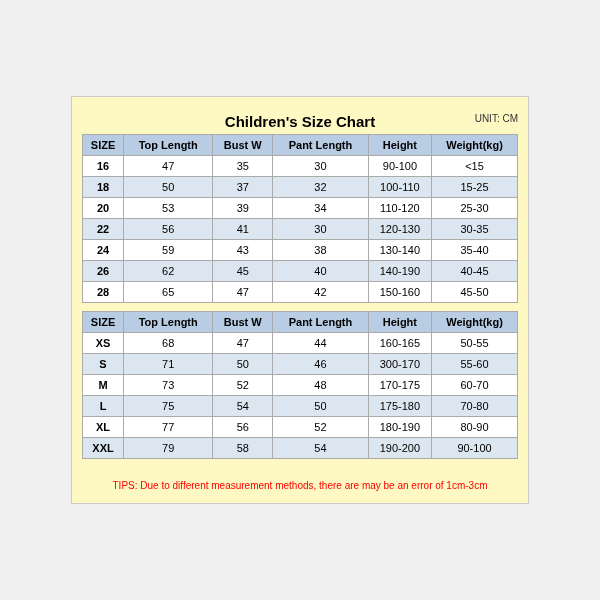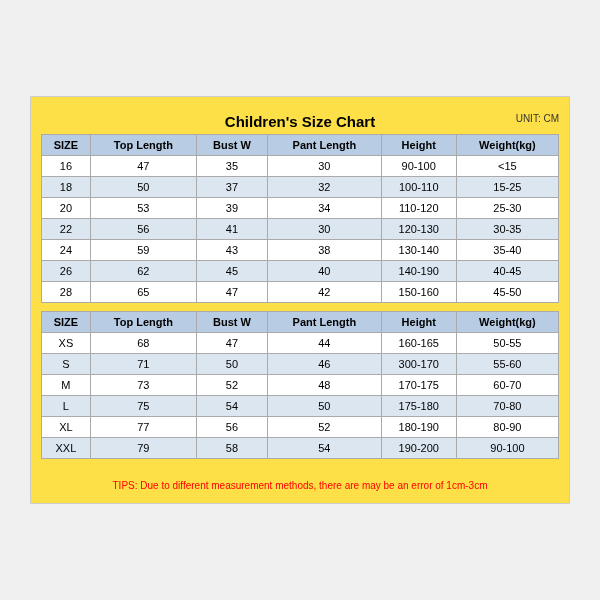--- a/index.html
+++ b/index.html
@@ -6,23 +6,23 @@
     body {
       background: #f0f0f0;
       display: flex;
       justify-content: center;
       align-items: center;
       width: 600px;
       height: 600px;
       font-family: Arial, sans-serif;
     }
     .chart-container {
-      background: #fde047;
+      background: #fef9c3;
       border: 1px solid #ccc;
-      width: 540px;
+      width: 458px;
       padding: 10px;
     }
     .section-title {
       text-align: center;
       font-weight: bold;
       font-size: 15px;
       padding: 6px 0 4px 0;
       position: relative;
     }
     .unit-label {
@@ -43,21 +43,21 @@
       border: 1px solid #aaa;
       text-align: center;
       padding: 4px 2px;
     }
     thead th {
       background-color: #b8cce4;
       font-weight: bold;
       color: #000;
     }
     tbody tr td:first-child {
-      font-weight: normal;
+      font-weight: bold;
     }
     tbody tr:nth-child(even) {
       background-color: #dce6f1;
     }
     tbody tr:nth-child(odd) {
       background-color: #fff;
     }
     .tips {
       text-align: center;
       font-size: 10px;

